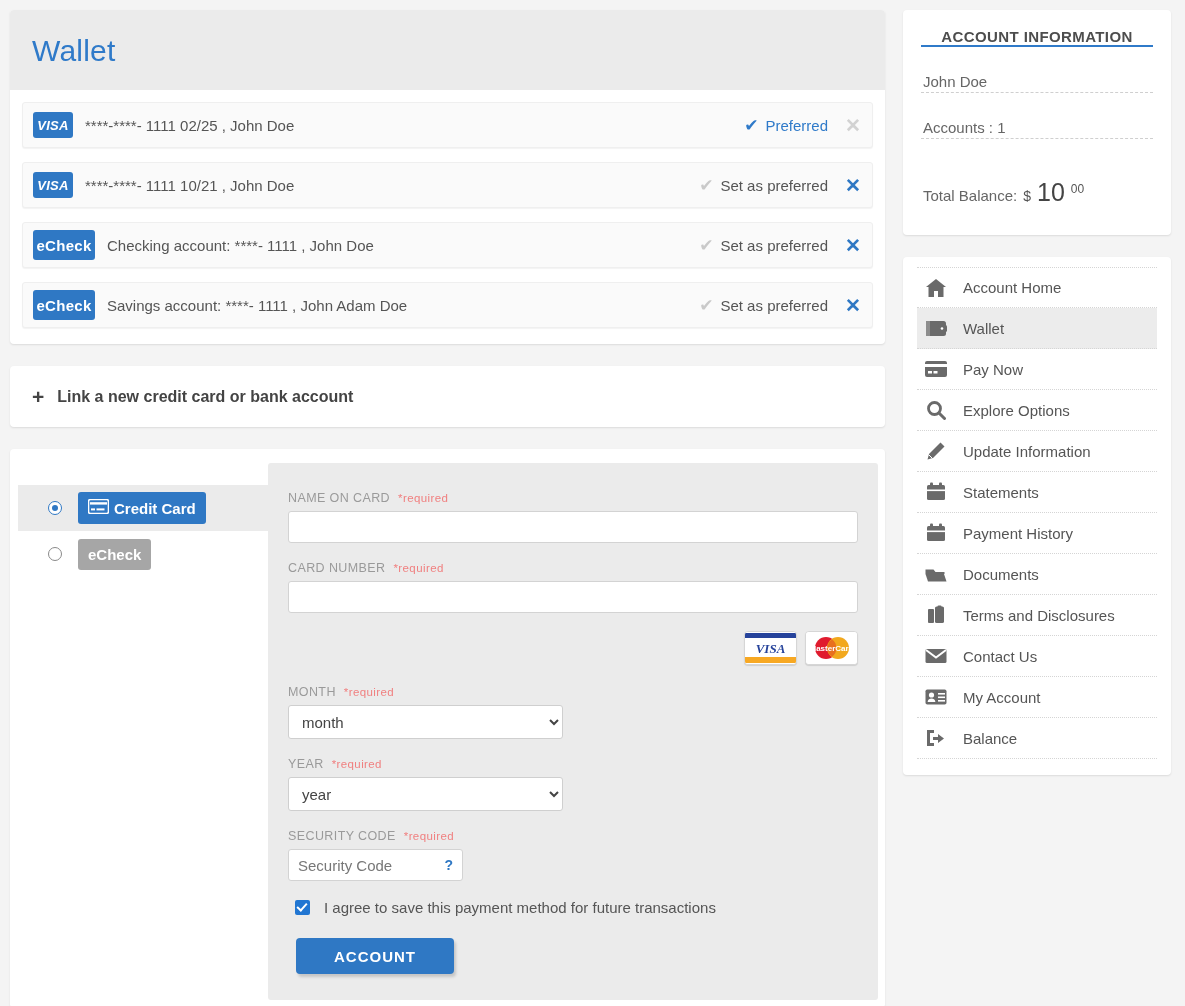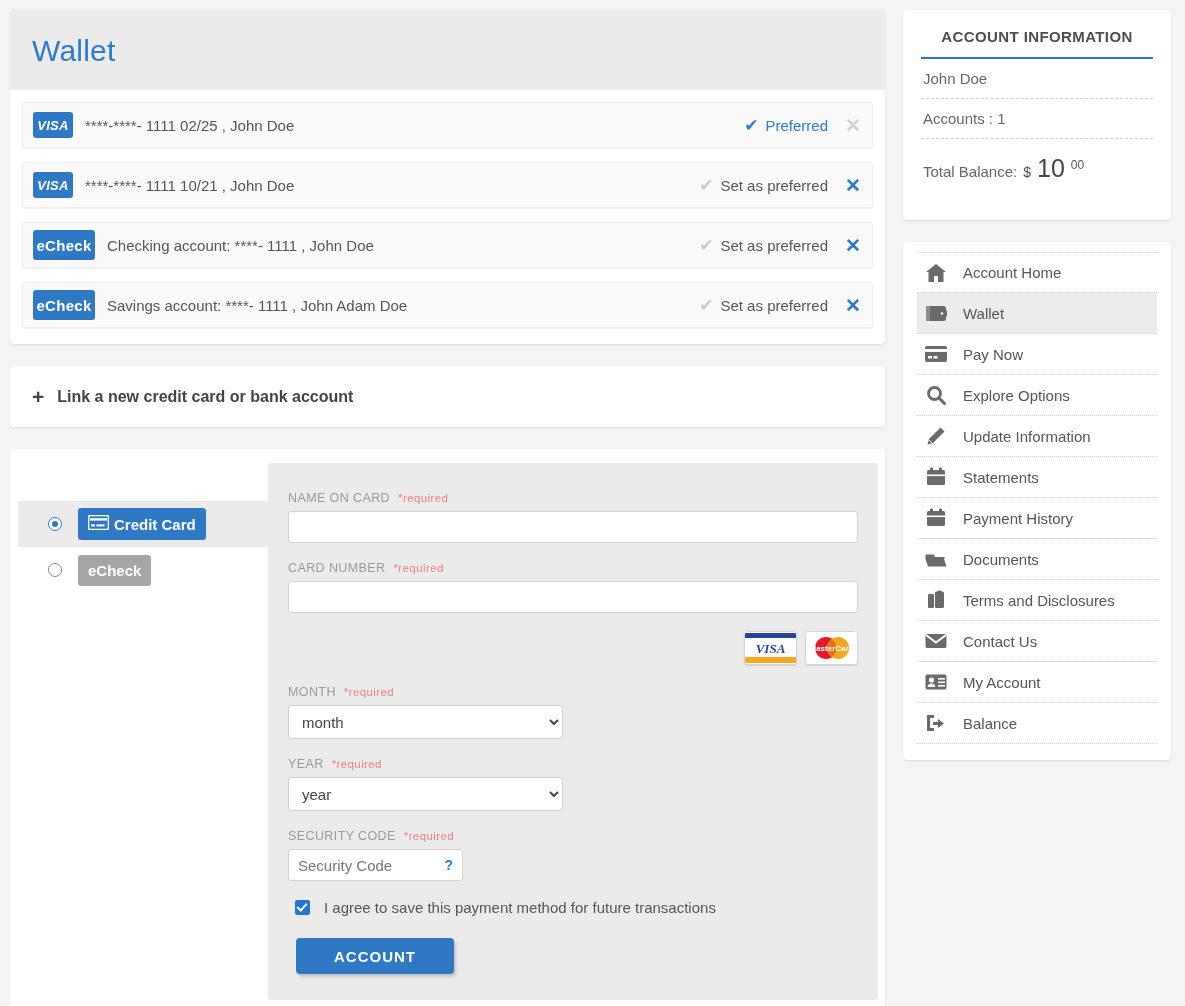--- a/index.html
+++ b/index.html
@@ -118,21 +118,21 @@
   }
   .type-col { width: 250px; flex: none; padding-top: 22px; }
   .type-option {
     display: flex;
     align-items: center;
     gap: 16px;
     padding: 8px 0 8px 30px;
     height: 46px;
     cursor: pointer;
   }
-  .type-option.selected { background: #ebebeb; margin-top: 16px; }
+  .type-option.selected { background: #ebebeb; }
 
   .radio {
     flex: none;
     width: 14px; height: 14px;
     border-radius: 50%;
     border: 1px solid #8a8a8a;
     background: #fff;
     position: relative;
   }
   .radio.on { border-color: #2f78c4; }
@@ -265,28 +265,28 @@
   
   .right-col { position: absolute; left: 903px; top: 10px; width: 268px; }
 
   .info-panel { padding: 18px 18px 26px 18px; margin-bottom: 22px; }
   .info-title {
     text-align: center;
     color: #4d4d4d;
     font-weight: bold;
     font-size: 15px;
     letter-spacing: .4px;
-    padding-bottom: 12px;
     border-bottom: 2px solid #2f7ac9;
   }
   .info-row {
     color: #666;
     font-size: 15px;
-    padding: 11px 2px;
+    padding: 2px 2px;
     border-bottom: 1px dashed #cfcfcf;
+    margin-top: 24px;
   }
   .info-row.last { border-bottom: none; display: flex; align-items: baseline; gap: 6px; padding-top: 15px; }
   .bal-cur { font-size: 14px; color: #555; }
   .bal-int { font-size: 25px; color: #444; }
   .bal-cents { font-size: 12px; color: #555; position: relative; top: -8px; }
 
   .menu-panel { padding: 10px 14px 16px 14px; }
   .menu-item {
     display: flex;
     align-items: center;

